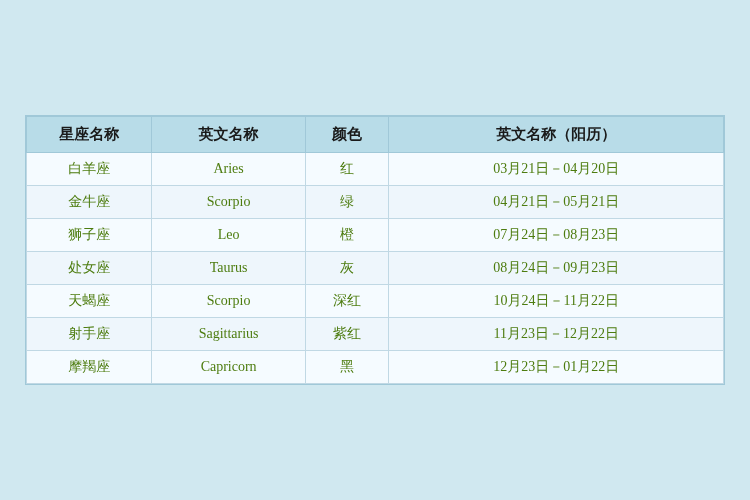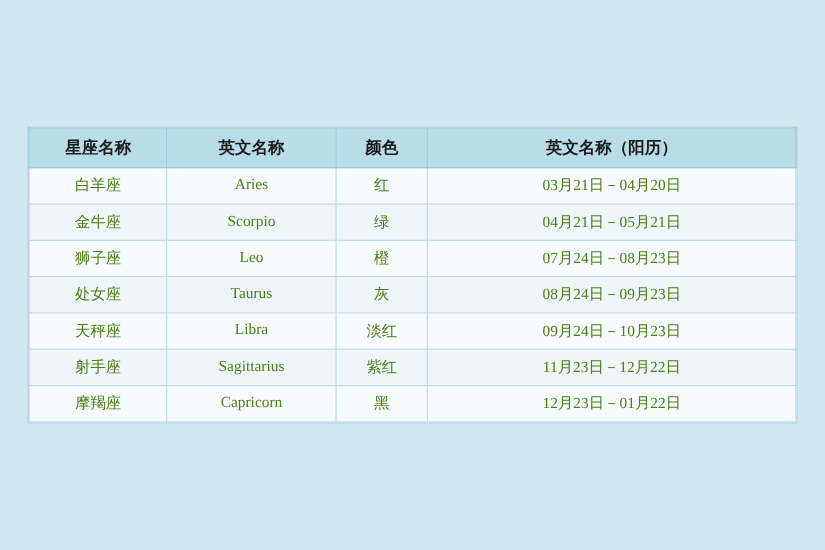--- a/index.html
+++ b/index.html
@@ -89,24 +89,24 @@
           <td>橙</td>
           <td>07月24日－08月23日</td>
         </tr>
         <tr>
           <td>处女座</td>
           <td>Taurus</td>
           <td>灰</td>
           <td>08月24日－09月23日</td>
         </tr>
         <tr>
-          <td>天秤座</td>
-          <td>Libra</td>
-          <td>淡红</td>
-          <td>09月24日－10月23日</td>
+          <td>天蝎座</td>
+          <td>Scorpio</td>
+          <td>深红</td>
+          <td>10月24日－11月22日</td>
         </tr>
         <tr>
           <td>射手座</td>
           <td>Sagittarius</td>
           <td>紫红</td>
           <td>11月23日－12月22日</td>
         </tr>
         <tr>
           <td>摩羯座</td>
           <td>Capricorn</td>

